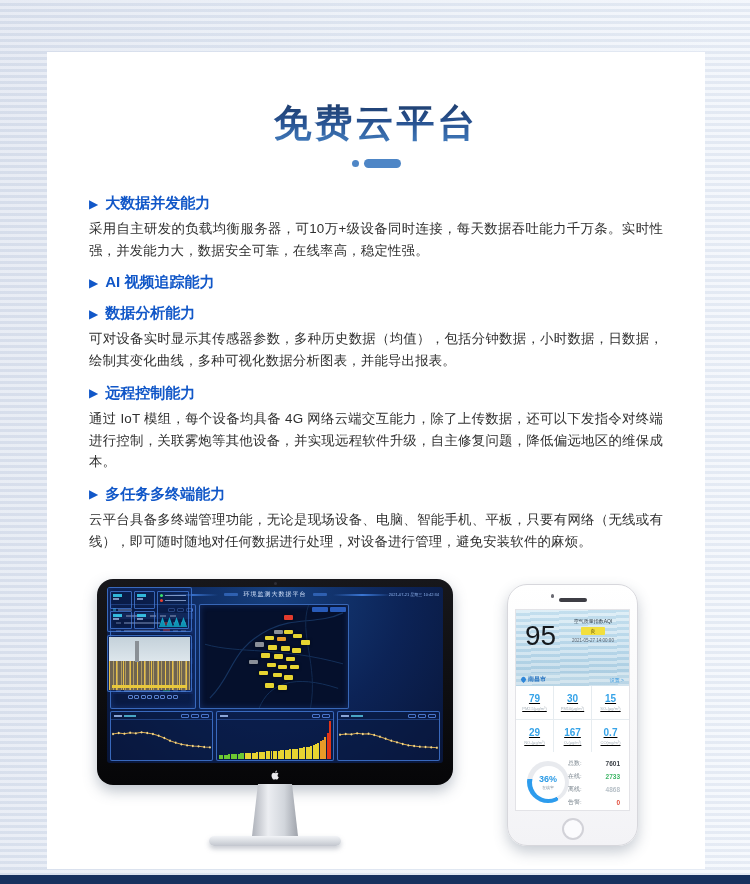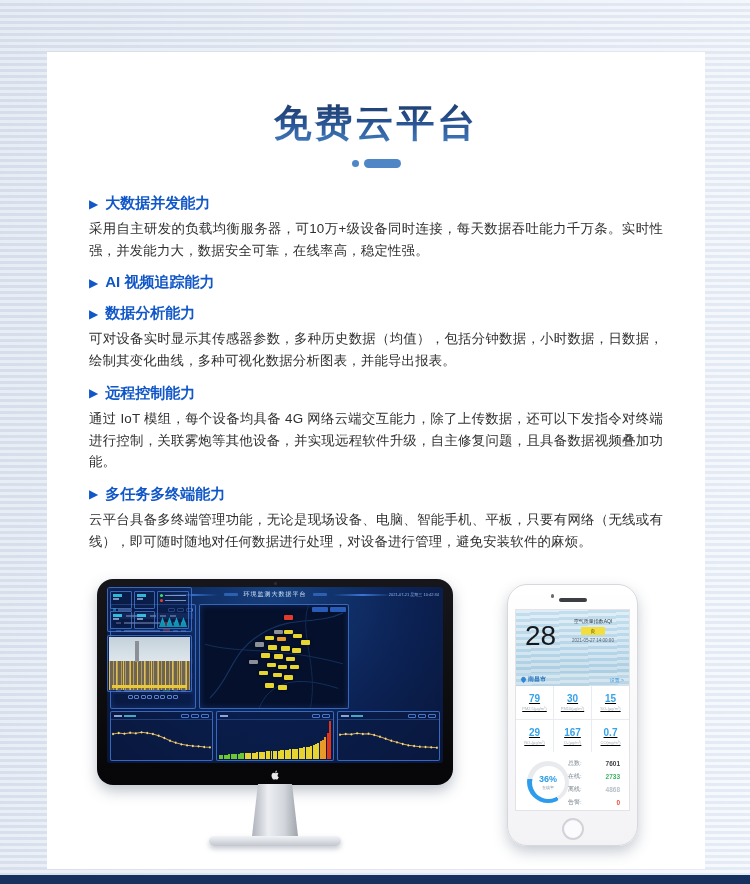--- a/index.html
+++ b/index.html
@@ -213,21 +213,21 @@
             <span class="tri">▶</span>
             <span>数据分析能力</span>
           </h3>
         <p class="feat-p">可对设备实时显示其传感器参数，多种历史数据（均值），包括分钟数据，小时数据，日数据，绘制其变化曲线，多种可视化数据分析图表，并能导出报表。</p>
       </section>
       <section class="feat">
         <h3 class="feat-h">
             <span class="tri">▶</span>
             <span>远程控制能力</span>
           </h3>
-        <p class="feat-p">通过 IoT 模组，每个设备均具备 4G 网络云端交互能力，除了上传数据，还可以下发指令对终端进行控制，关联雾炮等其他设备，并实现远程软件升级，自主修复问题，且具备数据视频叠加功能。</p>
+        <p class="feat-p">通过 IoT 模组，每个设备均具备 4G 网络云端交互能力，除了上传数据，还可以下发指令对终端进行控制，关联雾炮等其他设备，并实现远程软件升级，自主修复问题，降低偏远地区的维保成本。</p>
       </section>
       <section class="feat">
         <h3 class="feat-h">
             <span class="tri">▶</span>
             <span>多任务多终端能力</span>
           </h3>
         <p class="feat-p">云平台具备多终端管理功能，无论是现场设备、电脑、智能手机、平板，只要有网络（无线或有线），即可随时随地对任何数据进行处理，对设备进行管理，避免安装软件的麻烦。</p>
       </section>
     </div>
 
@@ -564,21 +564,21 @@
         </div>
         <div class="neck"></div>
         <div class="mbase"></div>
       </div>
 
       <div class="phone">
         <span class="cam-dot"></span>
         <span class="speaker"></span>
         <div class="p-screen">
           <div class="app-top">
-            <span class="aqi-num">28</span>
+            <span class="aqi-num">95</span>
             <div class="aqi-right">
               <div class="aqi-label">空气质量指数AQI</div>
               <div class="aqi-badge">良</div>
               <div class="aqi-date">2021-05-27 14:00:00</div>
             </div>
             <div class="loc-row">
               <span class="pin"></span>
               <span class="city">南昌市</span>
               <span class="more">设置 &gt;</span>
             </div>

